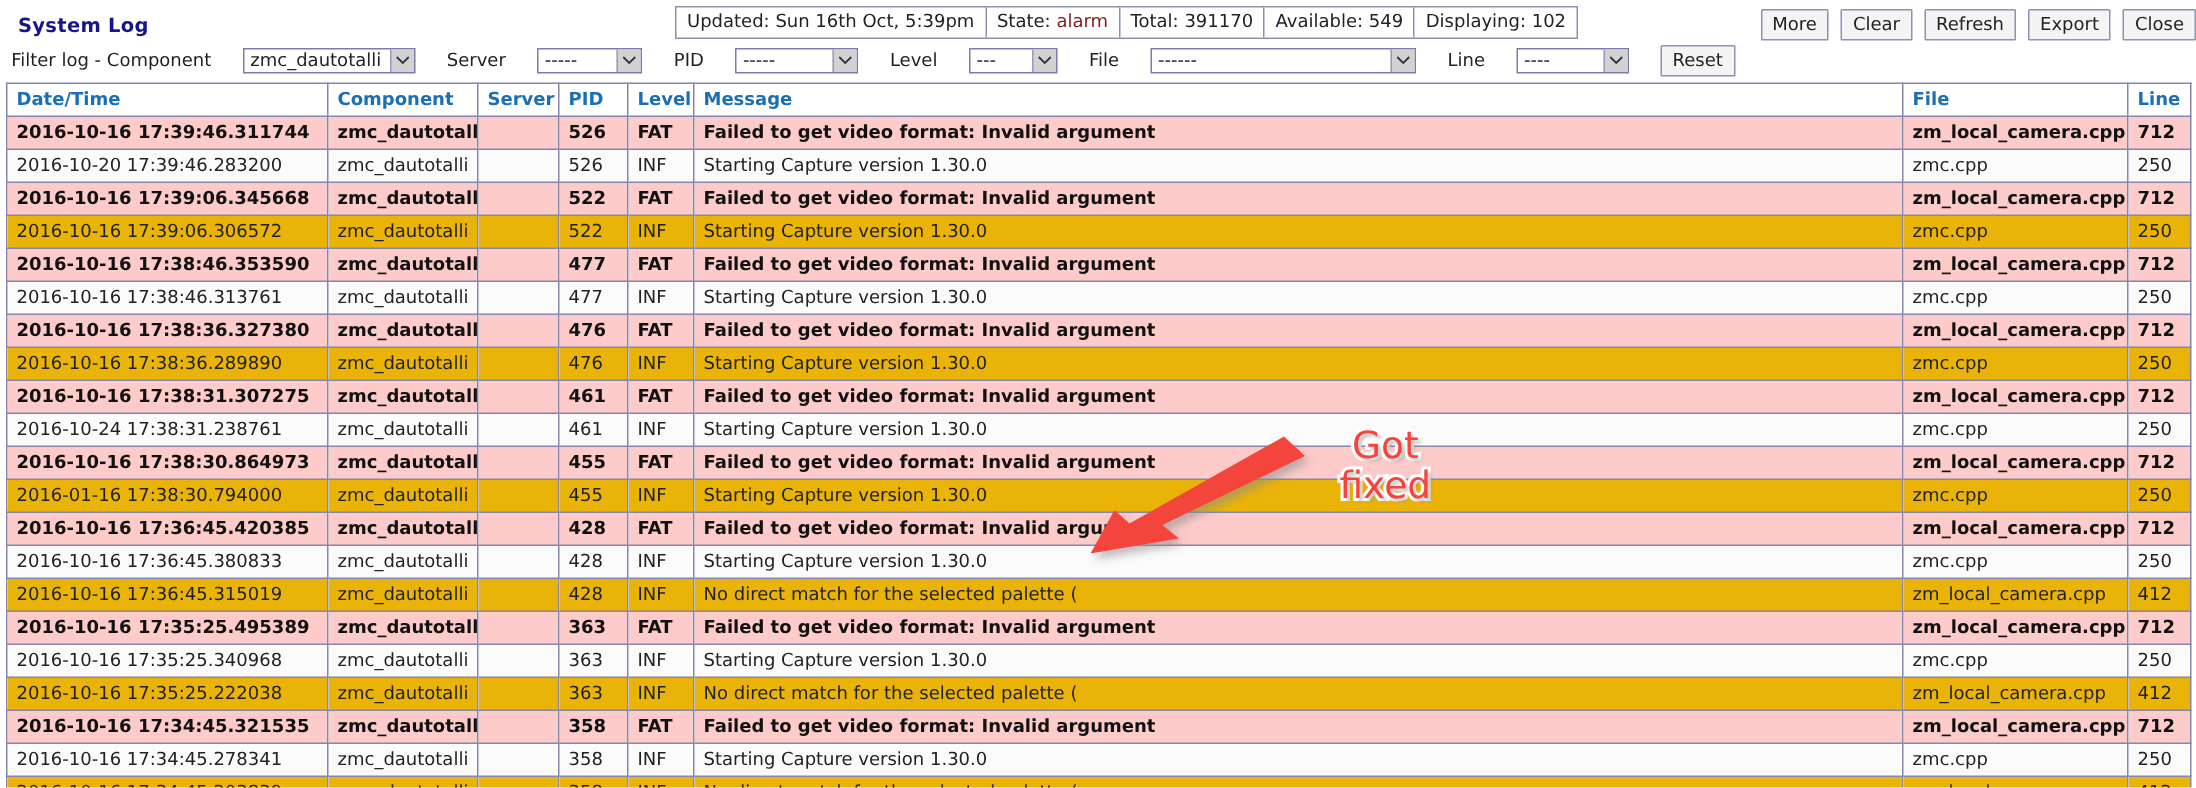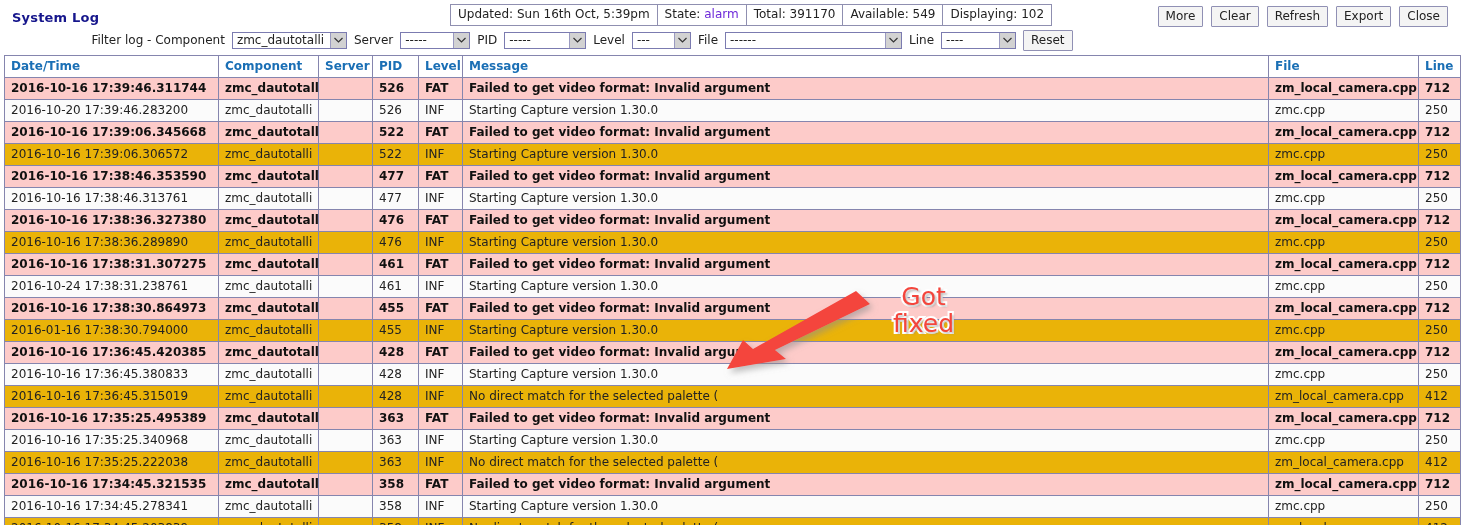--- a/index.html
+++ b/index.html
@@ -43,26 +43,26 @@
     font-size: 12px;
     line-height: 15px;
   }
   #status-strip .status-cell {
     padding: 2px 7px 3px 7px;
     border-right: 1px solid #8f8fb0;
     white-space: nowrap;
     color: #222;
   }
   #status-strip .status-cell:last-child { border-right: none; }
-  #status-strip .state-value { color: #6d28d9; }
+  #status-strip .state-value { color: #7f1d1d; }
 
   
   #top-buttons {
     position: absolute;
-    right: 16px;
+    right: 0;
     top: 6px;
     display: flex;
     gap: 8px;
   }
   .btn {
     font-family: "DejaVu Sans", sans-serif;
     font-size: 12px;
     line-height: 14px;
     padding: 2px 7px 3px 7px;
     background: #f4f4f4;
@@ -73,21 +73,21 @@
     white-space: nowrap;
   }
 
   
   #filter-row {
     position: relative;
     height: 24px;
     display: flex;
     align-items: center;
     justify-content: center;
-    gap: 7px;
+    gap: 21px;
     font-size: 12px;
     color: #222;
     padding-right: 300px;
   }
   #filter-row .flabel { white-space: nowrap; }
 
   .select {
     display: inline-flex;
     align-items: stretch;
     border: 1px solid #7b7bb0;

